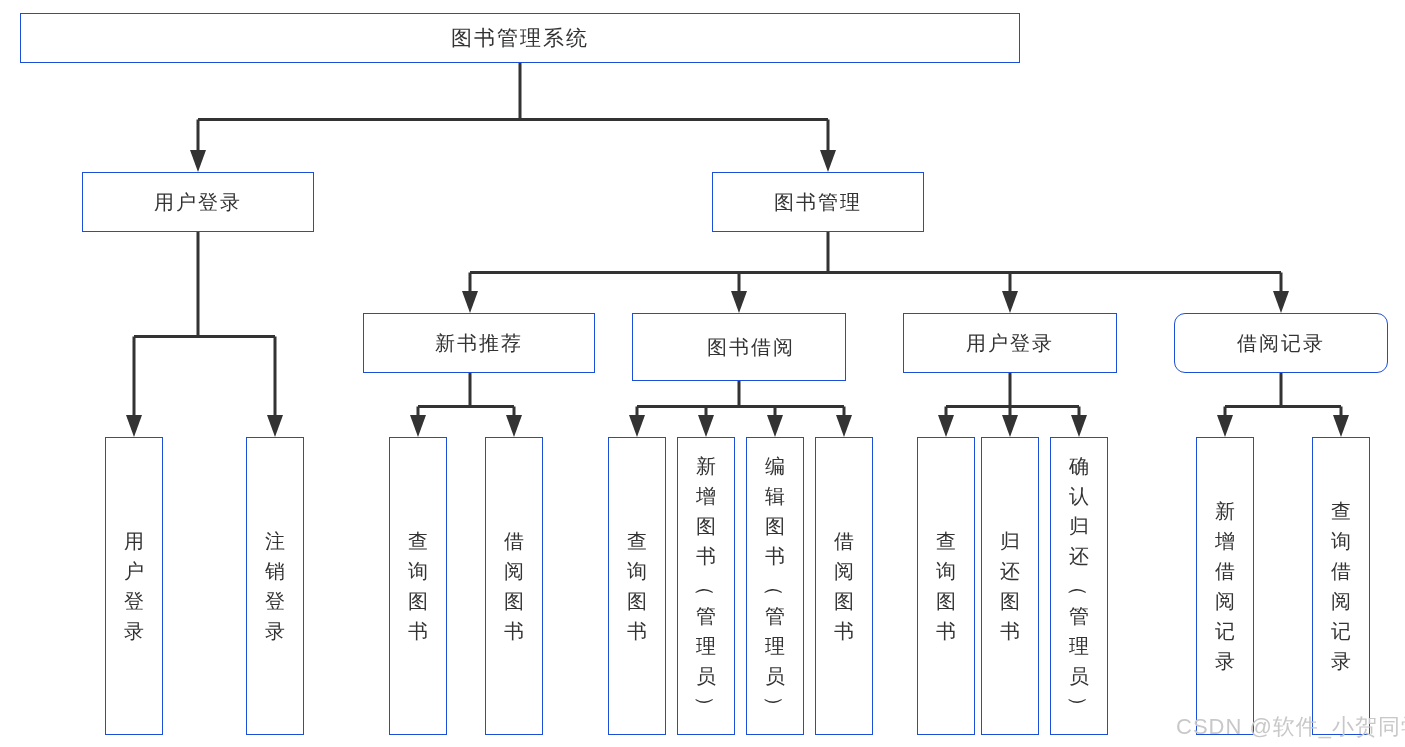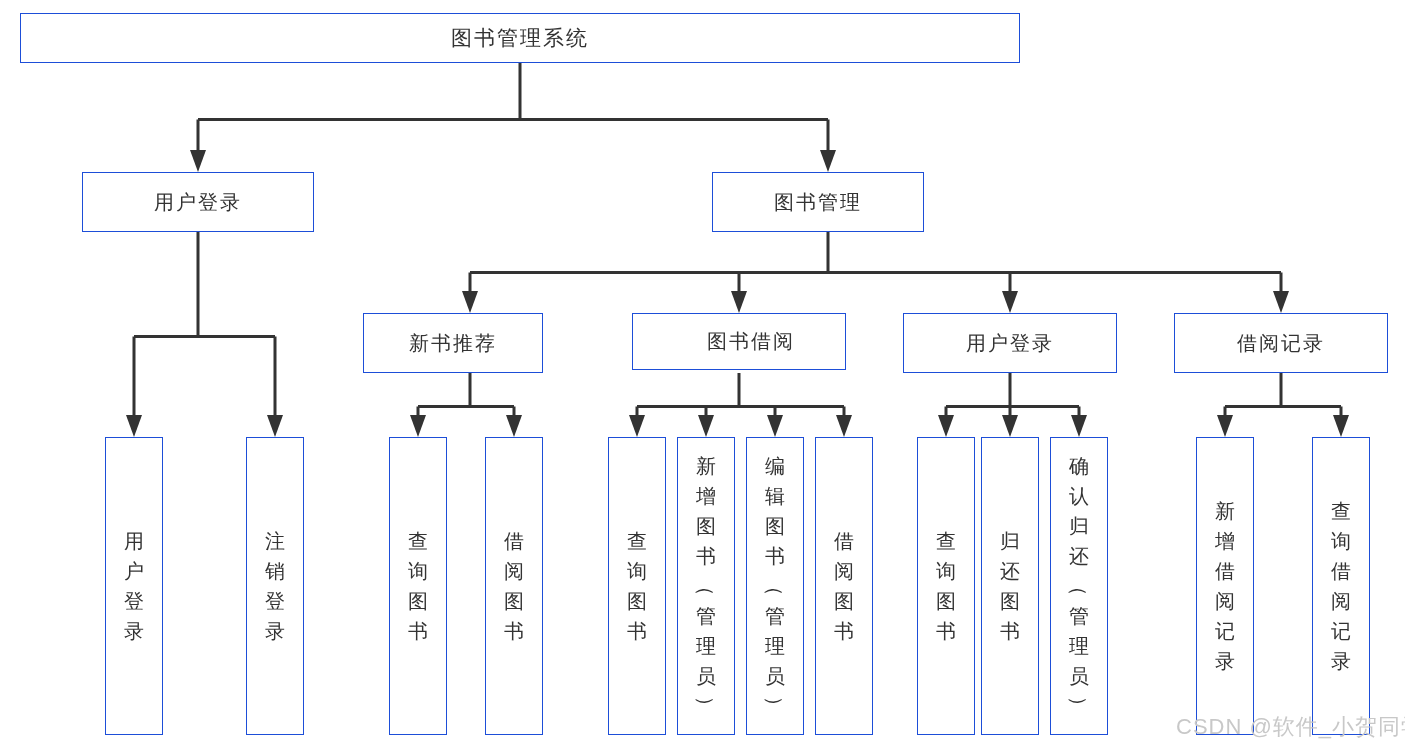--- a/index.html
+++ b/index.html
@@ -99,24 +99,24 @@
       <polygon points="1217,415 1233,415 1225,437"></polygon>
       <polygon points="1333,415 1349,415 1341,437"></polygon>
     </g>
   </svg>
 
   <div class="box h root" style="left:20px; top:13px; width:1000px; height:50px;">图书管理系统</div>
 
   <div class="box h" style="left:82px; top:172px; width:232px; height:60px;">用户登录</div>
   <div class="box h" style="left:712px; top:172px; width:212px; height:60px;">图书管理</div>
 
-  <div class="box h" style="left:363px; top:313px; width:180px; height:60px;">新书推荐</div>
-  <div class="box h" style="left:632px; top:313px; width:214px; height:57px;padding-left:24px;">图书借阅</div>
+  <div class="box h" style="left:363px; top:313px; width:232px; height:60px;">新书推荐</div>
+  <div class="box h" style="left:632px; top:313px; width:214px; height:68px;padding-left:24px;">图书借阅</div>
   <div class="box h" style="left:903px; top:313px; width:214px; height:60px;">用户登录</div>
-  <div class="box h" style="left:1174px; top:313px; width:214px; height:60px;">借阅记录</div>
+  <div class="box h" style="left:1174px; top:313px; width:214px; height:60px;border-radius:11px;">借阅记录</div>
 
   <div class="box v" style="left:105px; top:437px; width:58px; height:298px;">
       <span>用</span>
       <span>户</span>
       <span>登</span>
       <span>录</span>
     </div>
   <div class="box v" style="left:246px; top:437px; width:58px; height:298px;">
       <span>注</span>
       <span>销</span>

